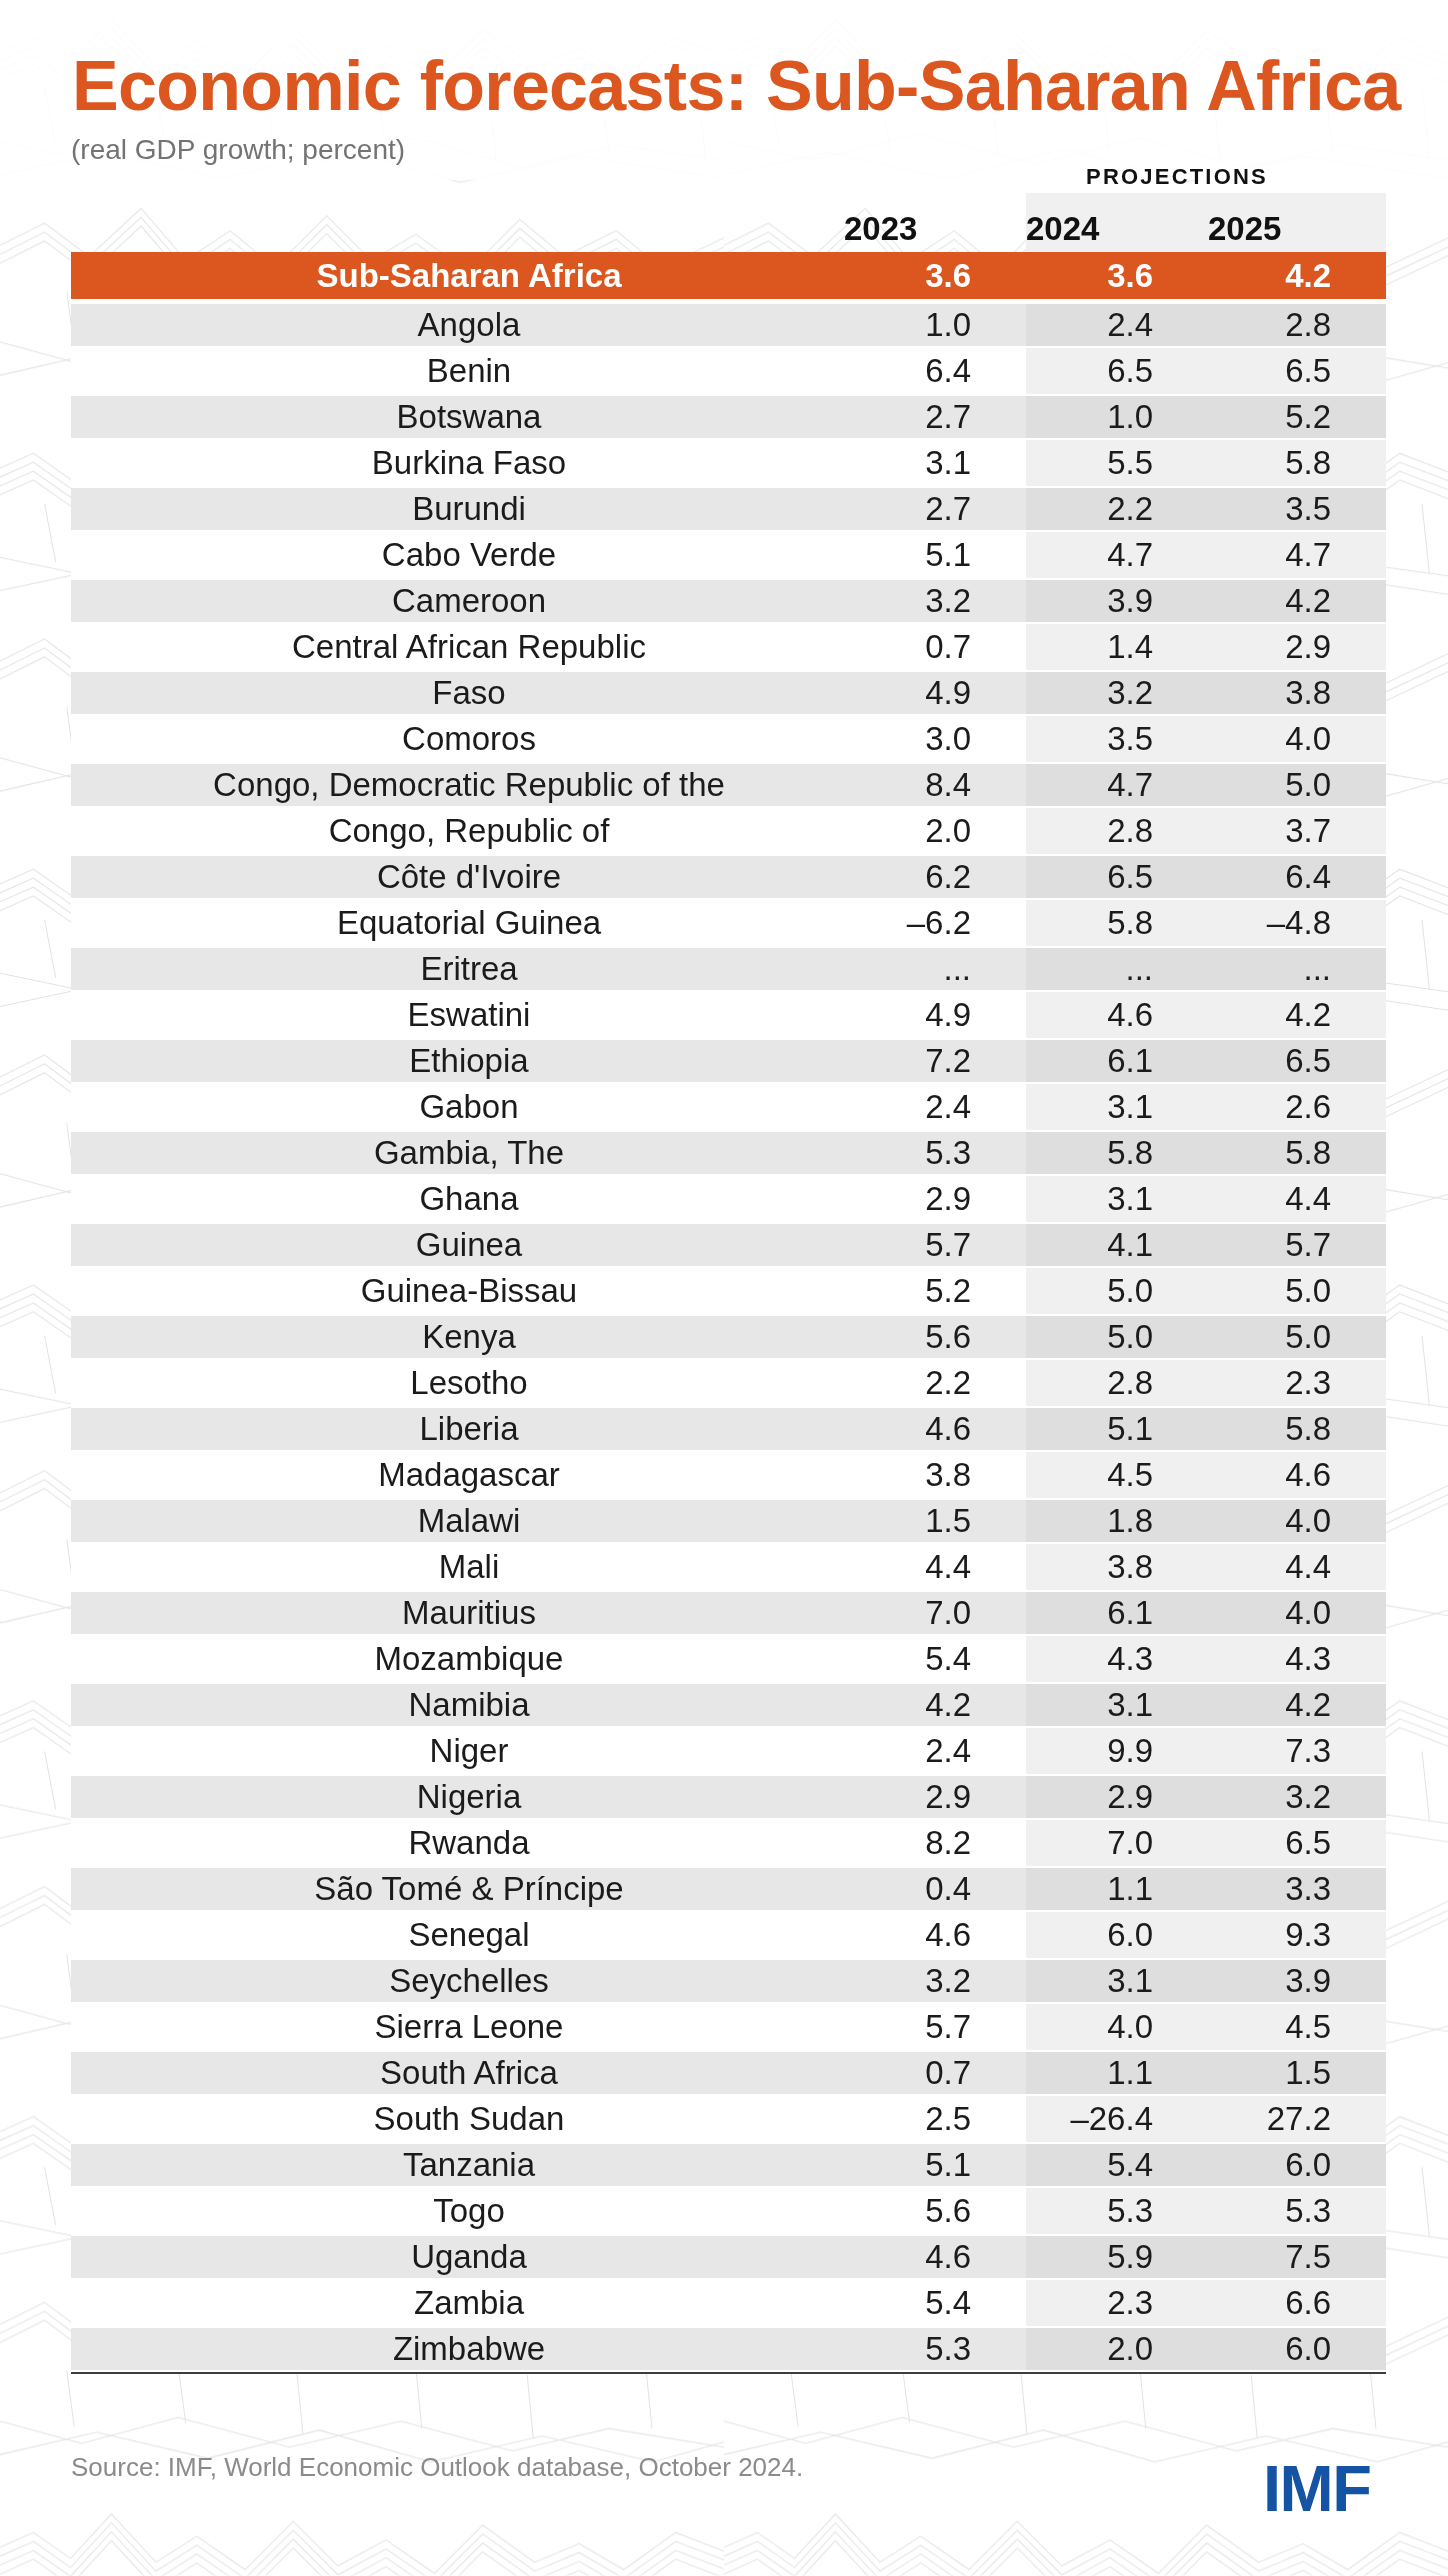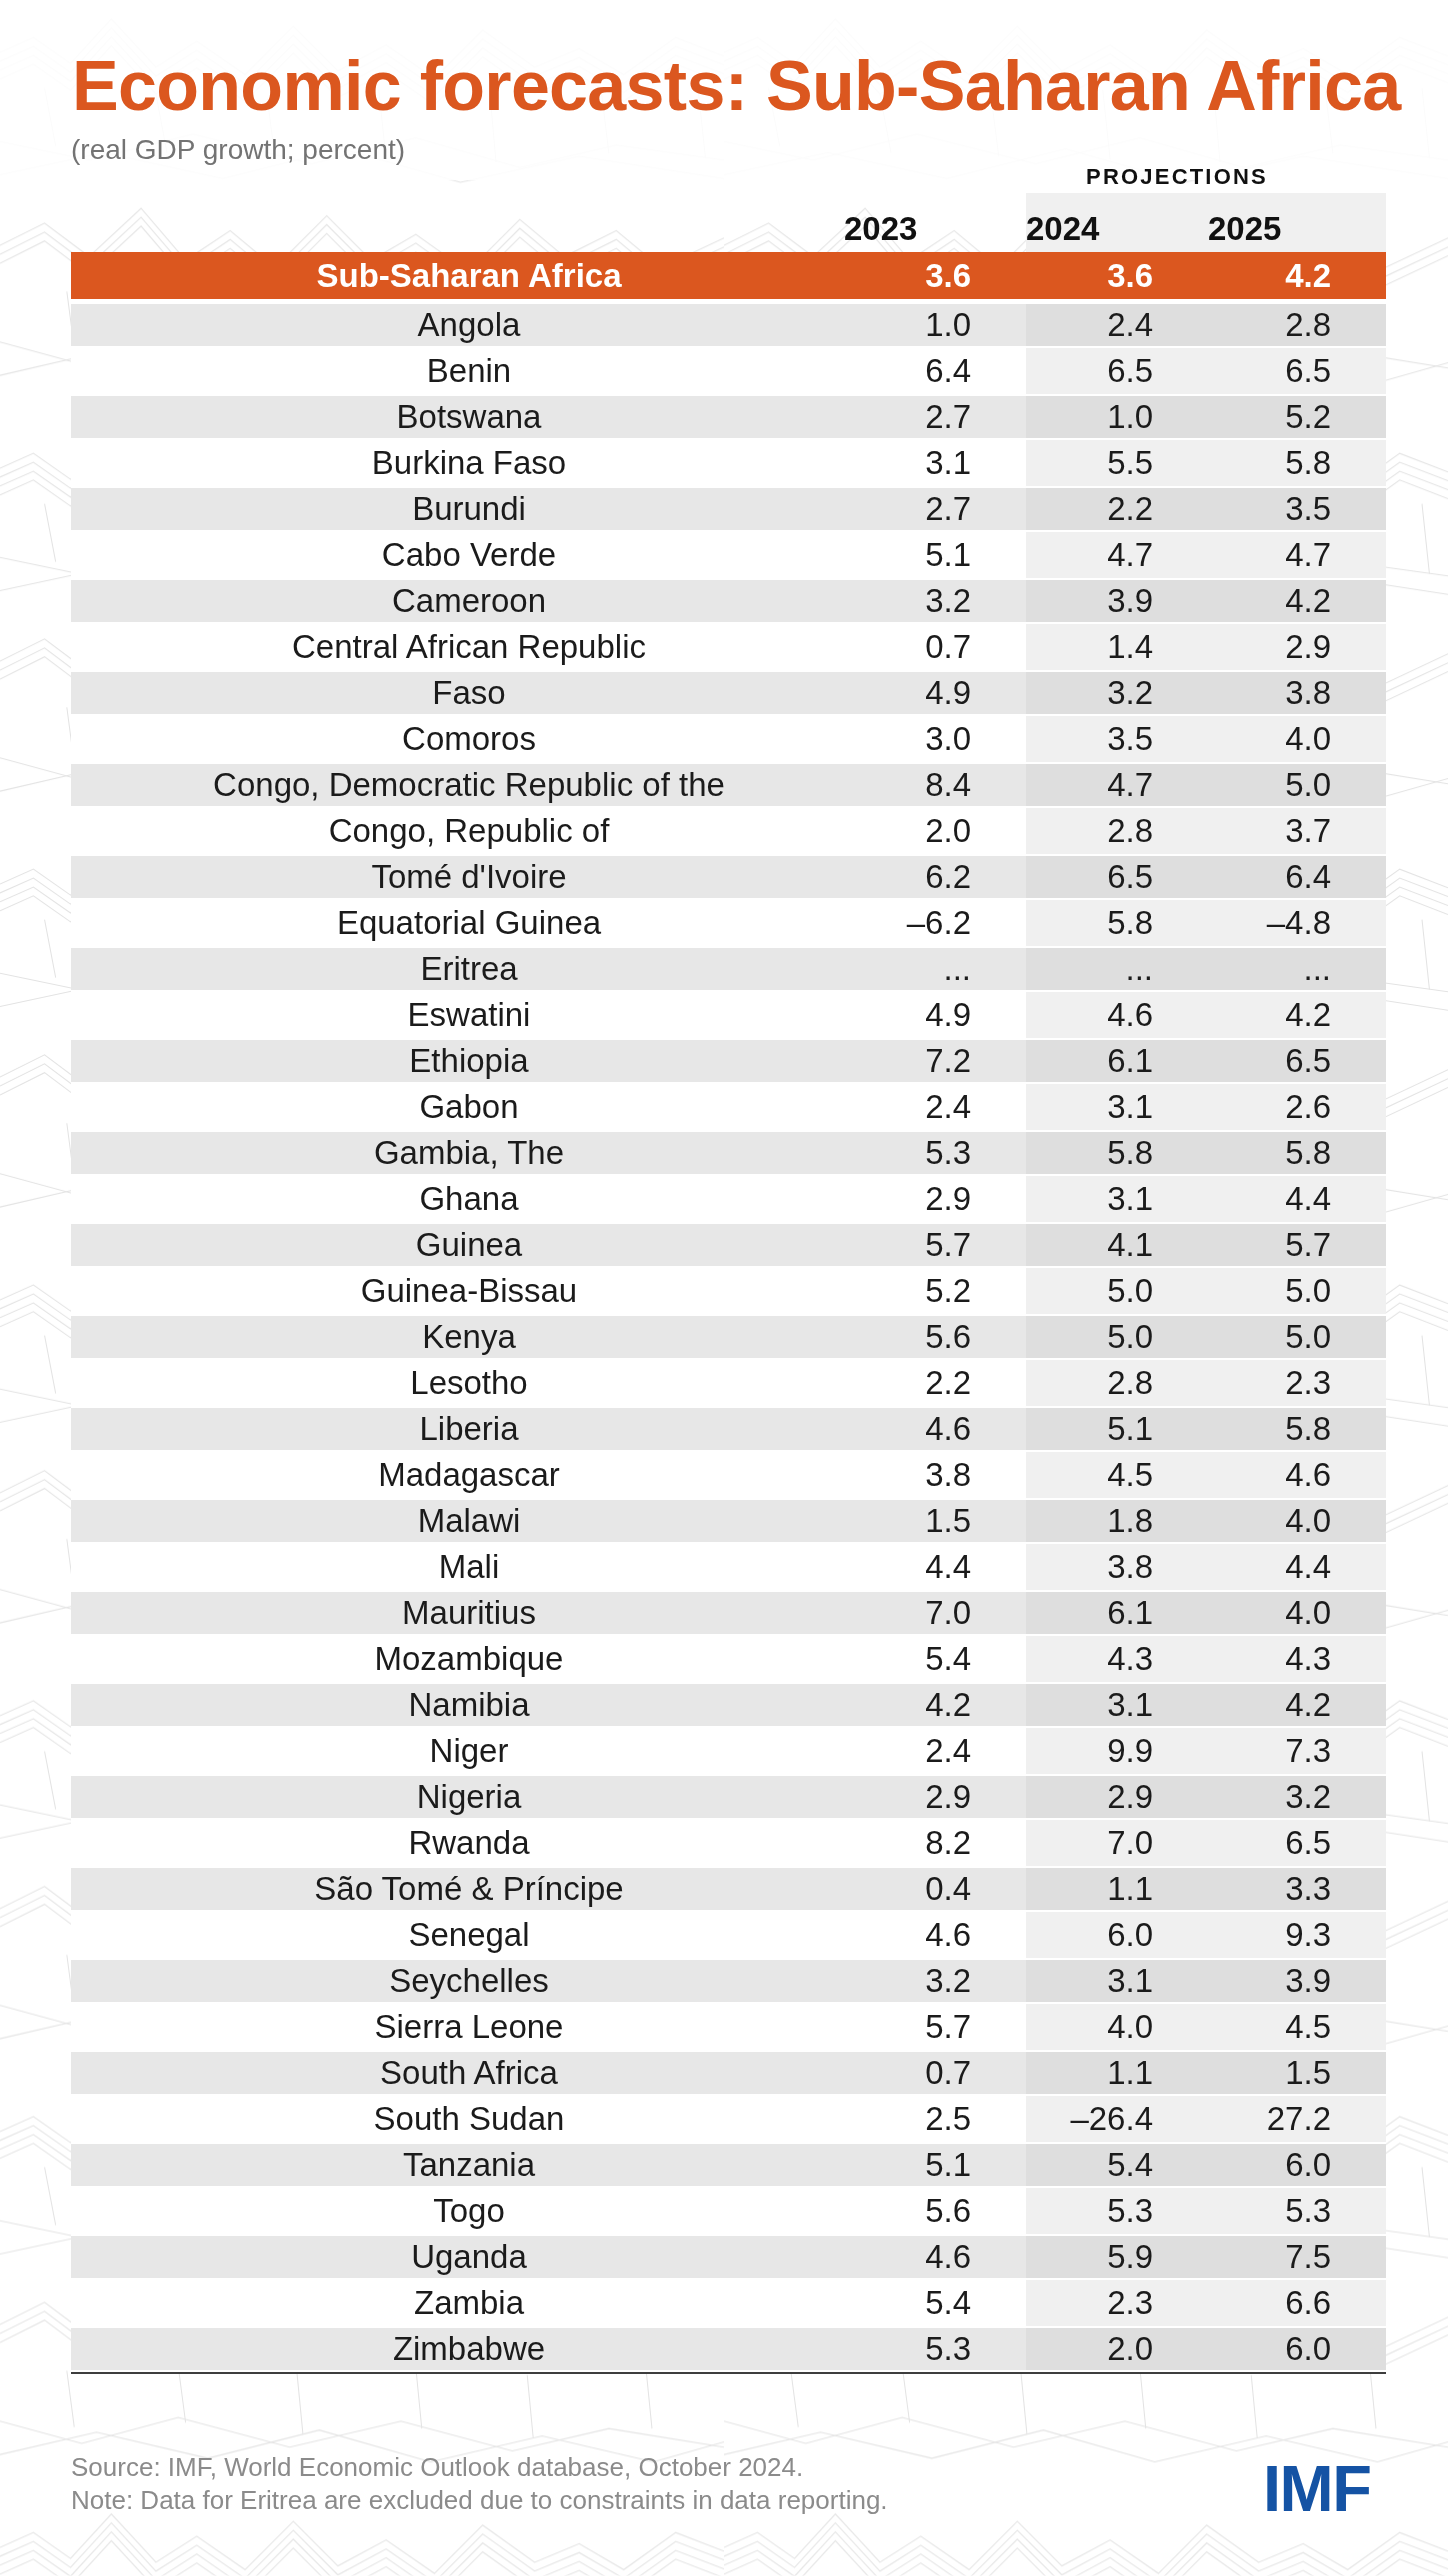--- a/index.html
+++ b/index.html
@@ -254,21 +254,21 @@
           <td class="num band">4.7</td>
           <td class="num band">5.0</td>
         </tr>
         <tr class="row plain">
           <td class="country">Congo, Republic of</td>
           <td class="num">2.0</td>
           <td class="num band">2.8</td>
           <td class="num band">3.7</td>
         </tr>
         <tr class="row alt">
-          <td class="country">Tomé d'Ivoire</td>
+          <td class="country">Côte d'Ivoire</td>
           <td class="num">6.2</td>
           <td class="num band">6.5</td>
           <td class="num band">6.4</td>
         </tr>
         <tr class="row plain">
           <td class="country">Equatorial Guinea</td>
           <td class="num">–6.2</td>
           <td class="num band">5.8</td>
           <td class="num band">–4.8</td>
         </tr>
@@ -456,19 +456,18 @@
           <td class="country">Zimbabwe</td>
           <td class="num">5.3</td>
           <td class="num band">2.0</td>
           <td class="num band">6.0</td>
         </tr>
       </tbody>
   </table>
 
   <div class="footer-notes">
     <div>Source: IMF, World Economic Outlook database, October 2024.</div>
-    <div>Note: Data for Eritrea are excluded due to constraints in data reporting.</div>
   </div>
 
   <div class="imf-logo">IMF</div>
 
 </div>
 
 
 </body></html>

